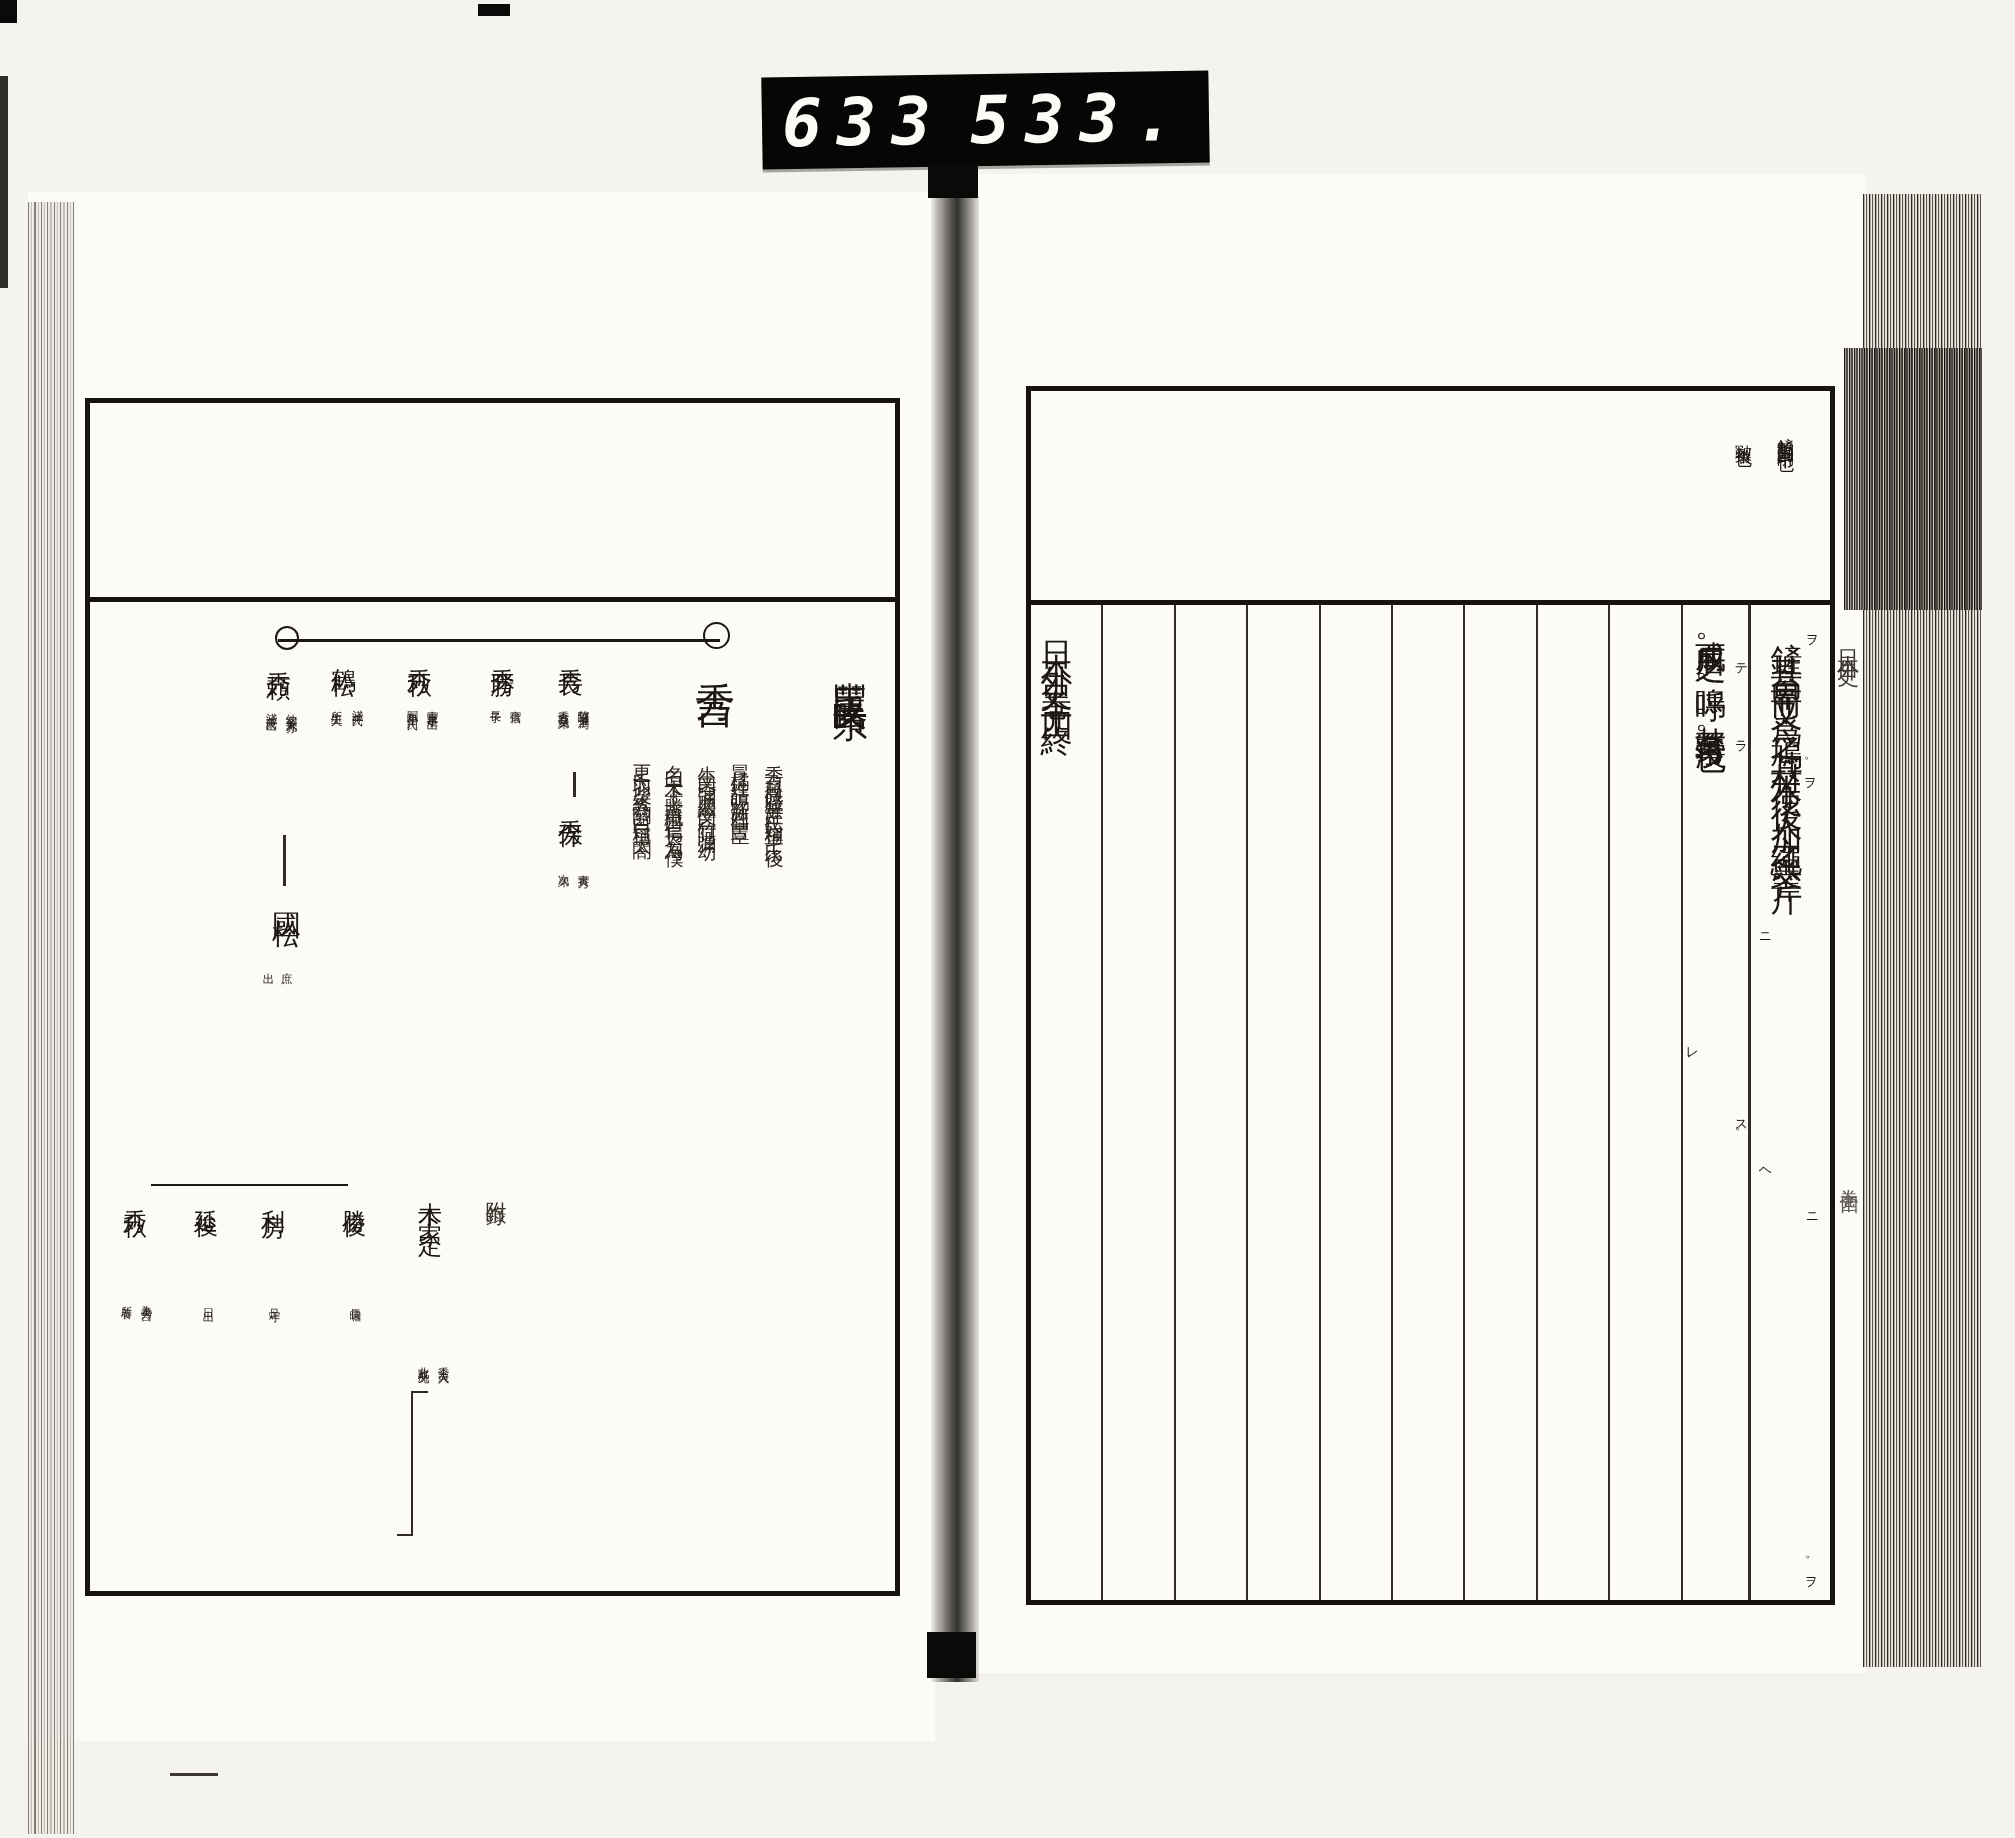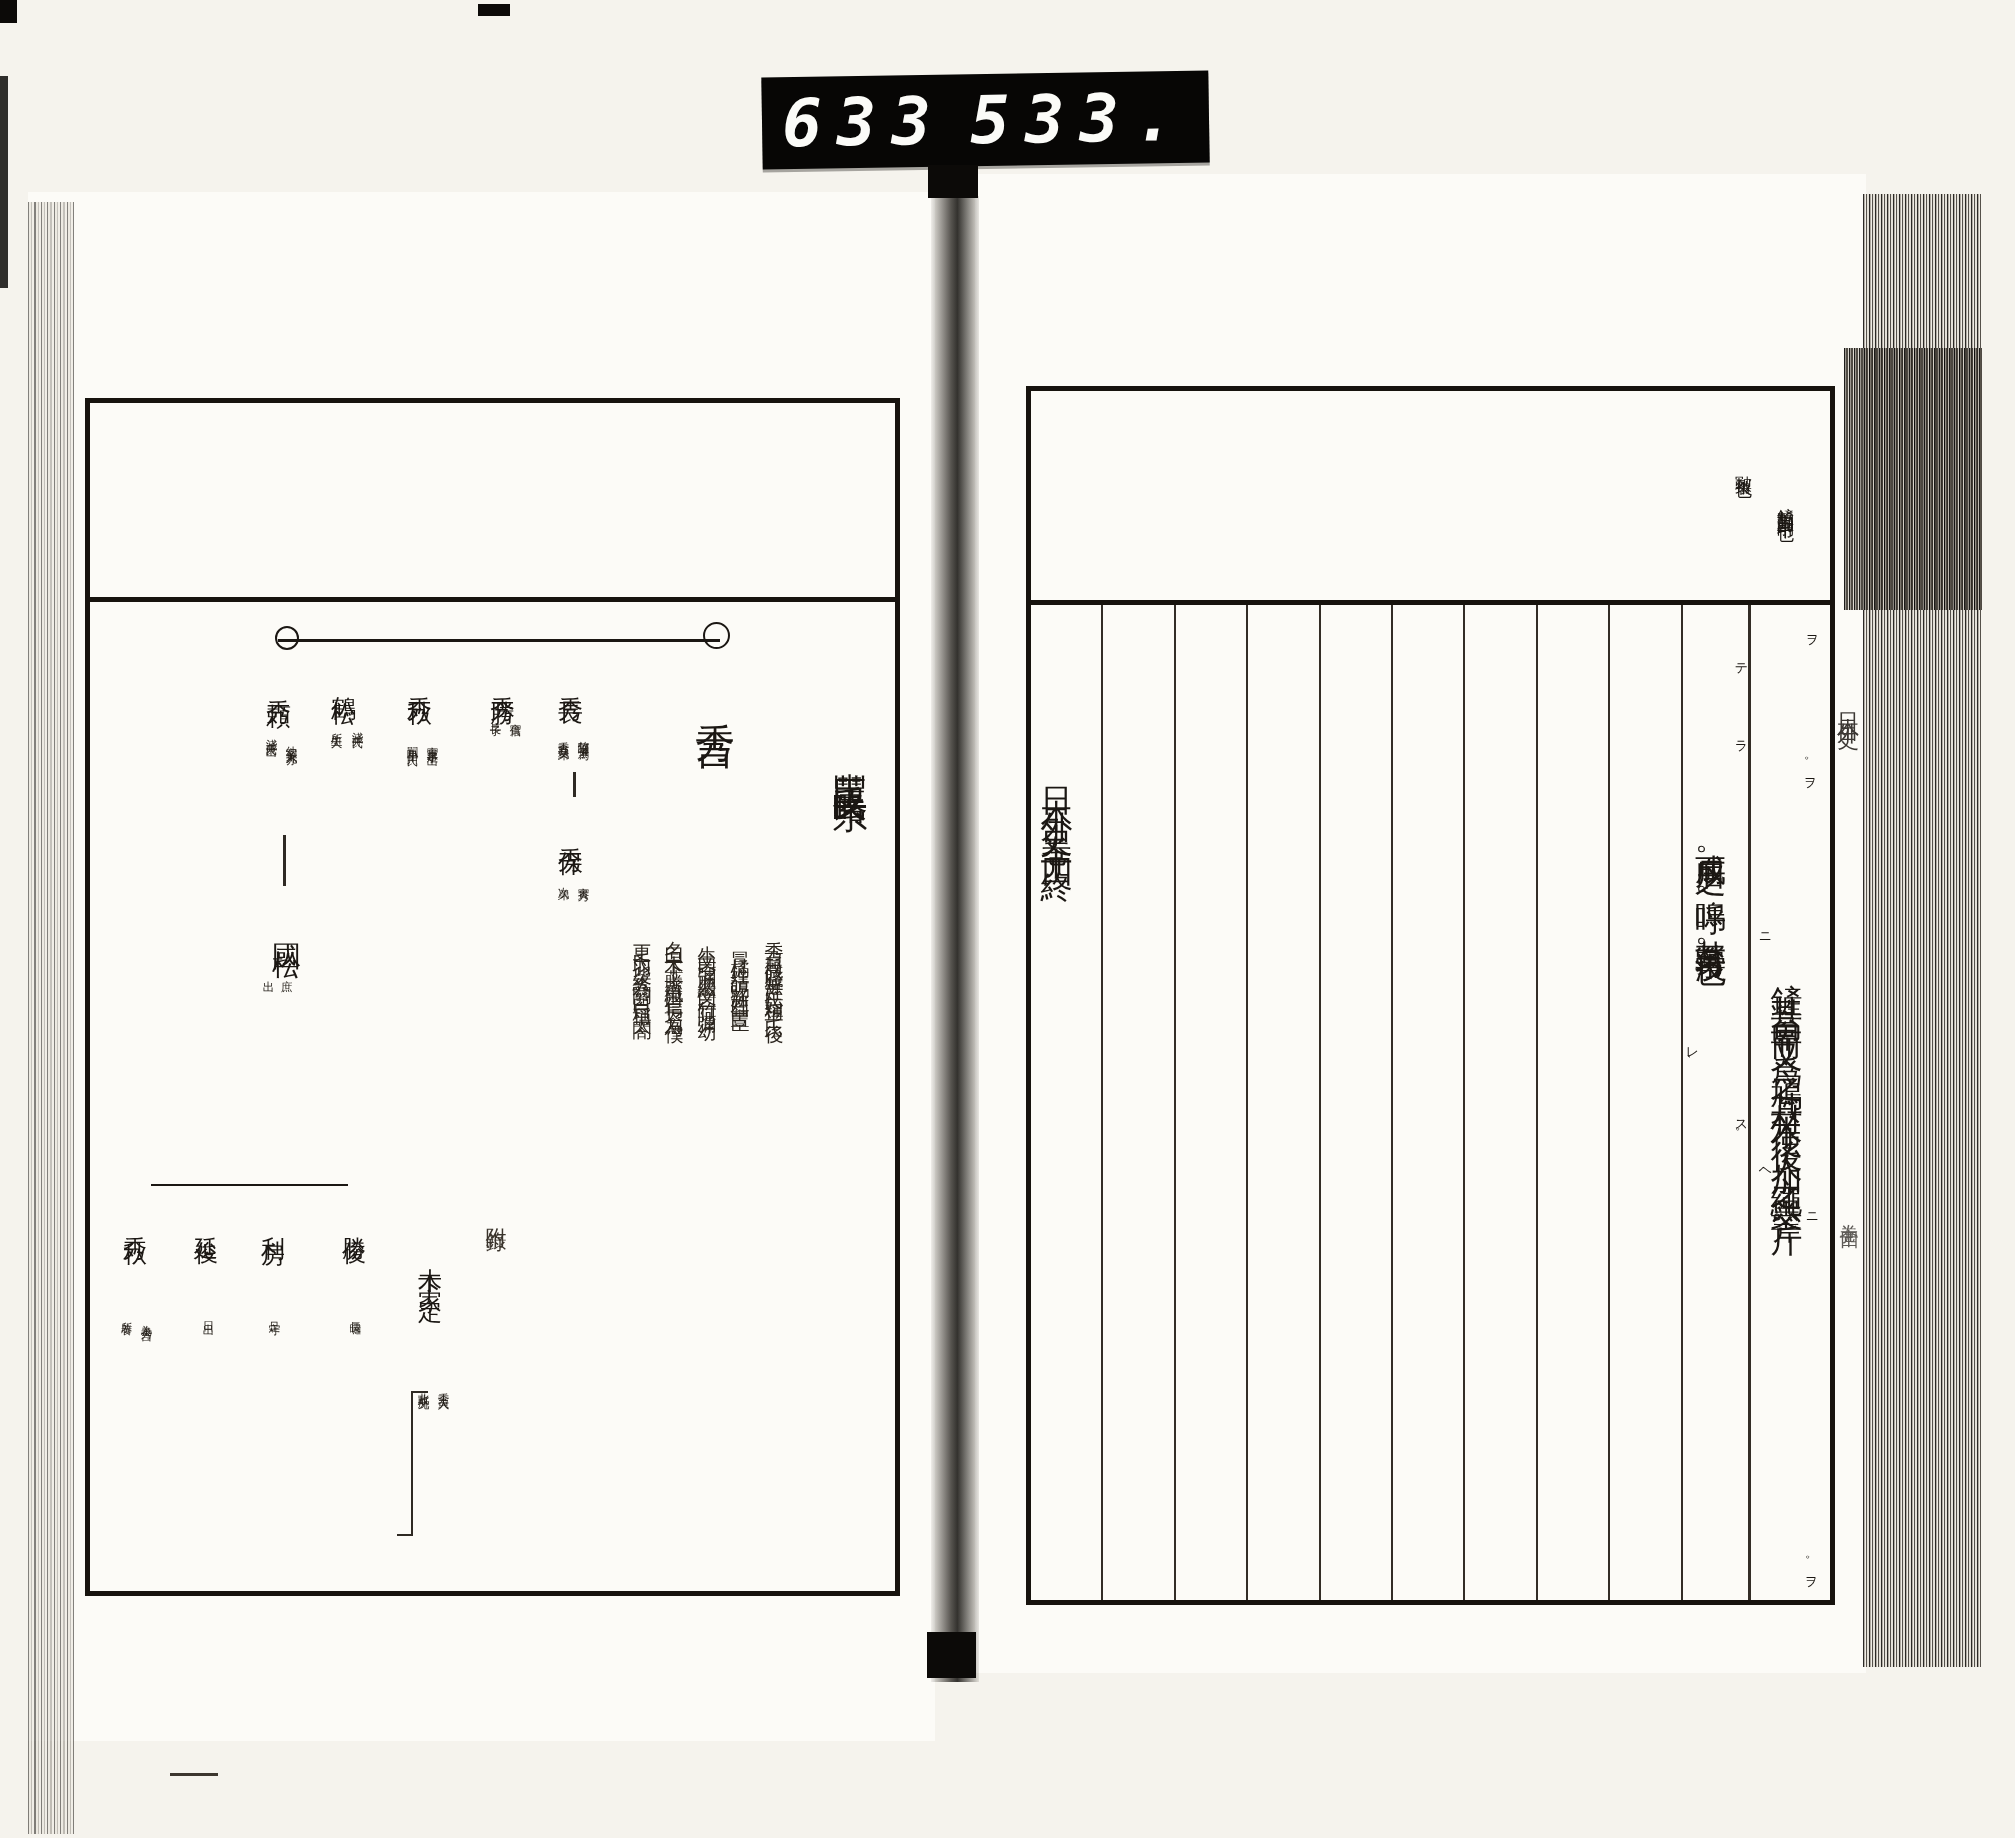--- a/index.html
+++ b/index.html
@@ -62,21 +62,21 @@
     background:linear-gradient(90deg, rgba(80,72,62,.08), rgba(25,22,18,.72) 42%,
       rgba(18,16,13,.85) 55%, rgba(80,72,62,.12));
   }
   .tab{position:absolute;background:#0c0a08;}
   .namecol{font-size:25px;letter-spacing:5px;}
   .bio{font-size:19px;letter-spacing:7px;color:#2a241d;}
 </style>
 </head>
 <body>
 
-<div class="abs" style="left:0;top:0;width:2015px;height:1839px;text-align:center;">
+<div class="abs" style="left:0;top:0;width:2015px;height:1839px;">
 
   <div class="abs tab" style="left:0;top:0;width:17px;height:23px;"></div>
   <div class="abs tab" style="left:478px;top:4px;width:32px;height:12px;"></div>
   <div class="abs tab" style="left:0;top:76px;width:8px;height:212px;opacity:.85;"></div>
 
   <div class="counter">
     <span>633</span>
     <span>533.</span>
   </div>
 

